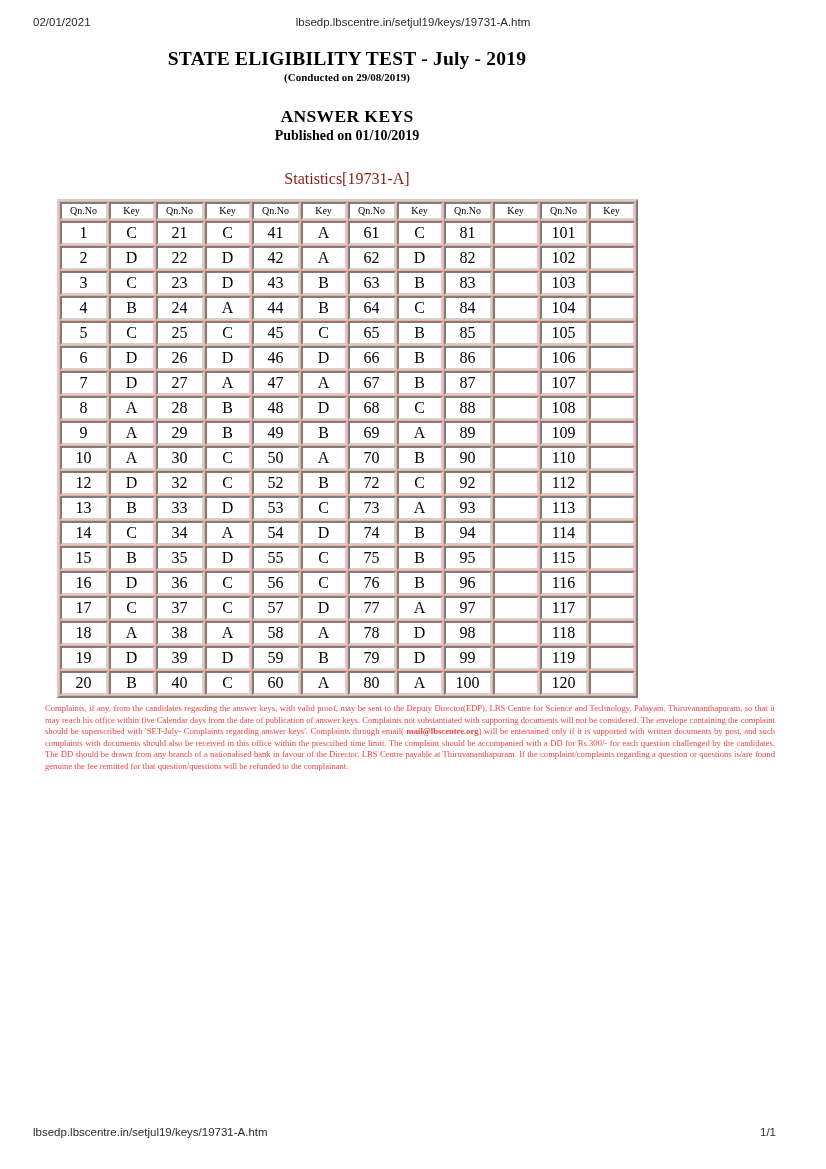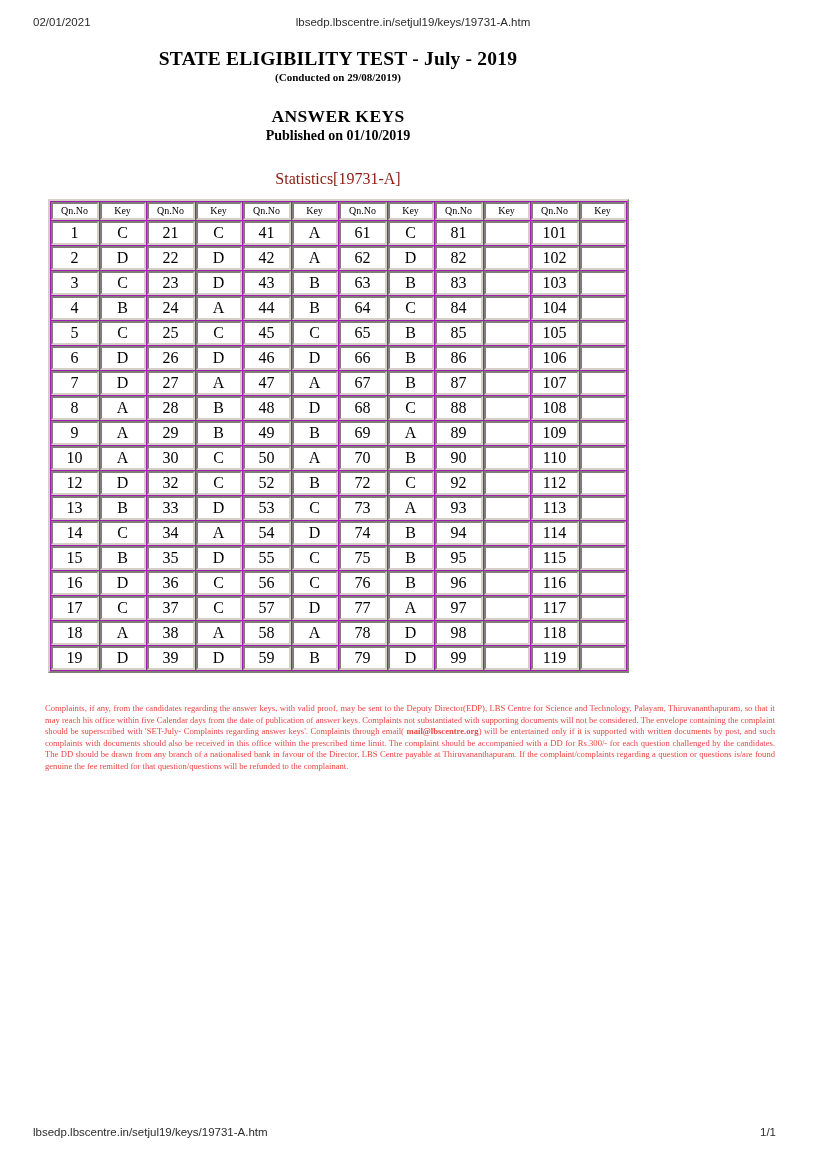--- a/index.html
+++ b/index.html
@@ -64,21 +64,21 @@
     position: absolute;
     right: 50px;
     top: 0;
     white-space: nowrap;
   }
 
   
   .doc {
     position: absolute;
     top: 48px;
-    left: 0;
+    left: 9px;
     width: 676px;
   }
 
   .title-block { text-align: center; }
 
   .exam-title {
     font-size: 19.5px;
     font-weight: bold;
     letter-spacing: 0.2px;
     margin: 0;
@@ -120,21 +120,21 @@
   
   .table-wrap {
     margin-top: 11px;
     display: flex;
     justify-content: center;
   }
   table.answer-table {
     border-collapse: separate;
     border-spacing: 1px;
     border: 2px outset #d4d0c8;
-    background: #a21caf;
+    background: #fca5a5;
     table-layout: fixed;
   }
   table.answer-table th,
   table.answer-table td {
     border: 2px inset #d4d0c8;
     background: #ffffff;
     text-align: center;
     vertical-align: middle;
     padding: 0;
   }
@@ -462,20 +462,34 @@
             <td>D</td>
             <td>59</td>
             <td>B</td>
             <td>79</td>
             <td>D</td>
             <td>99</td>
             <td></td>
             <td>119</td>
             <td></td>
           </tr>
+          <tr>
+            <td>20</td>
+            <td>B</td>
+            <td>40</td>
+            <td>C</td>
+            <td>60</td>
+            <td>A</td>
+            <td>80</td>
+            <td>A</td>
+            <td>100</td>
+            <td></td>
+            <td>120</td>
+            <td></td>
+          </tr>
         </tbody>
     </table>
   </div>
 
 </div>
 
 <div class="complaints" style="color: rgb(238, 68, 68);">
   <span>Complaints, if any, from the candidates regarding the answer keys, with valid proof, may be sent to the Deputy Director(EDP), LBS Centre for Science and Technology, Palayam, Thiruvananthapuram, so that it may reach his office within five Calendar days from the date of publication of answer keys. Complaints not substantiated with supporting documents will not be considered. The envelope containing the complaint should be superscribed with 'SET-July- Complaints regarding answer keys'. Complaints through email( </span><b>mail@lbscentre.org</b><span>) will be entertained only if it is supported with written documents by post, and such complaints with documents should also be received in this office within the prescribed time limit. The complaint should be accompanied with a DD for Rs.300/- for each question challenged by the candidates. The DD should be drawn from any branch of a nationalised bank in favour of the Director, LBS Centre payable at Thiruvananthapuram. If the complaint/complaints regarding a question or questions is/are found genuine the fee remitted for that question/questions will be refunded to the complainant.</span>
 </div>
 

